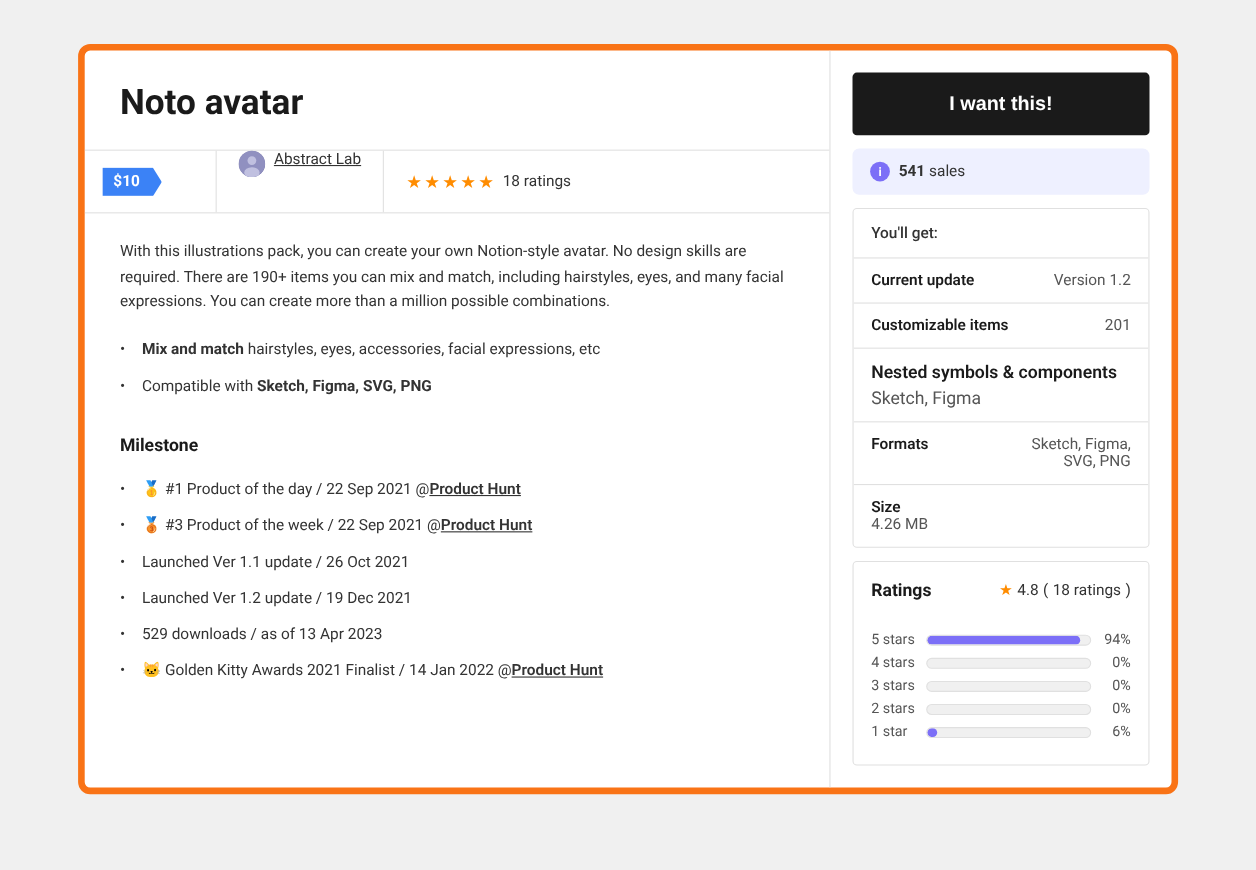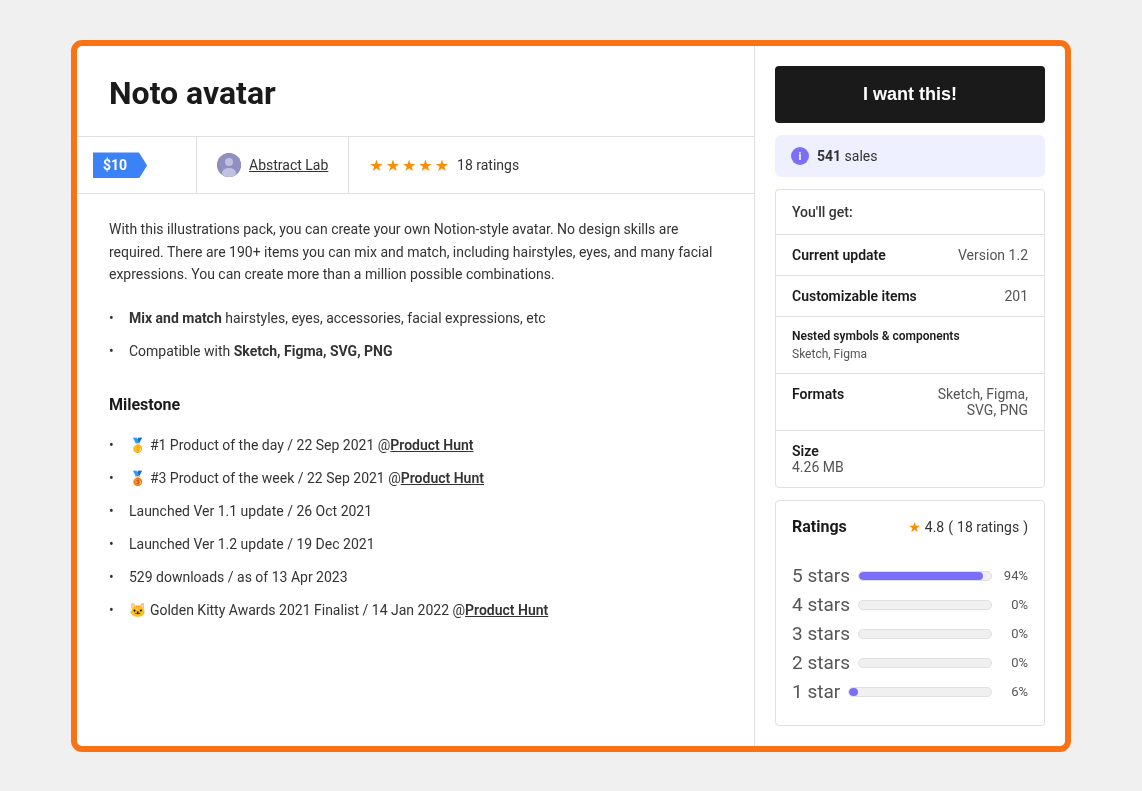--- a/index.html
+++ b/index.html
@@ -53,21 +53,21 @@
       font-size: 14px;
       font-weight: 700;
       padding: 5px 10px;
       position: relative;
       display: inline-block;
       clip-path: polygon(0% 0%, 85% 0%, 100% 50%, 85% 100%, 0% 100%);
       padding-right: 20px;
     }
     .creator-section {
       display: flex;
-      align-items: center;
+      align-items: flex-start;
       gap: 8px;
       padding: 0 20px;
       border-right: 1px solid #e0e0e0;
       height: 56px;
     }
     .creator-avatar {
       width: 24px;
       height: 24px;
       border-radius: 50%;
       background: linear-gradient(135deg, #a0a0c0, #6060a0);
@@ -235,21 +235,21 @@
       color: #1a1a1a;
       min-width: 120px;
     }
     .detail-value {
       color: #555;
       text-align: right;
     }
     .nested-symbols-row {
       padding: 12px 16px;
       border-bottom: 1px solid #e0e0e0;
-      font-size: 12px;
+      font-size: 16px;
     }
     .nested-label {
       font-weight: 600;
       color: #1a1a1a;
       margin-bottom: 4px;
     }
     .nested-value {
       color: #555;
     }
     
@@ -279,21 +279,21 @@
     .ratings-summary .star-icon {
       color: #ff8c00;
     }
     .rating-bar-row {
       display: flex;
       align-items: center;
       gap: 8px;
       margin-bottom: 6px;
     }
     .rating-bar-label {
-      font-size: 19px;
+      font-size: 13px;
       color: #555;
       min-width: 42px;
     }
     .rating-bar-track {
       flex: 1;
       height: 10px;
       background: #f0f0f0;
       border-radius: 5px;
       overflow: hidden;
       border: 1px solid #e0e0e0;

